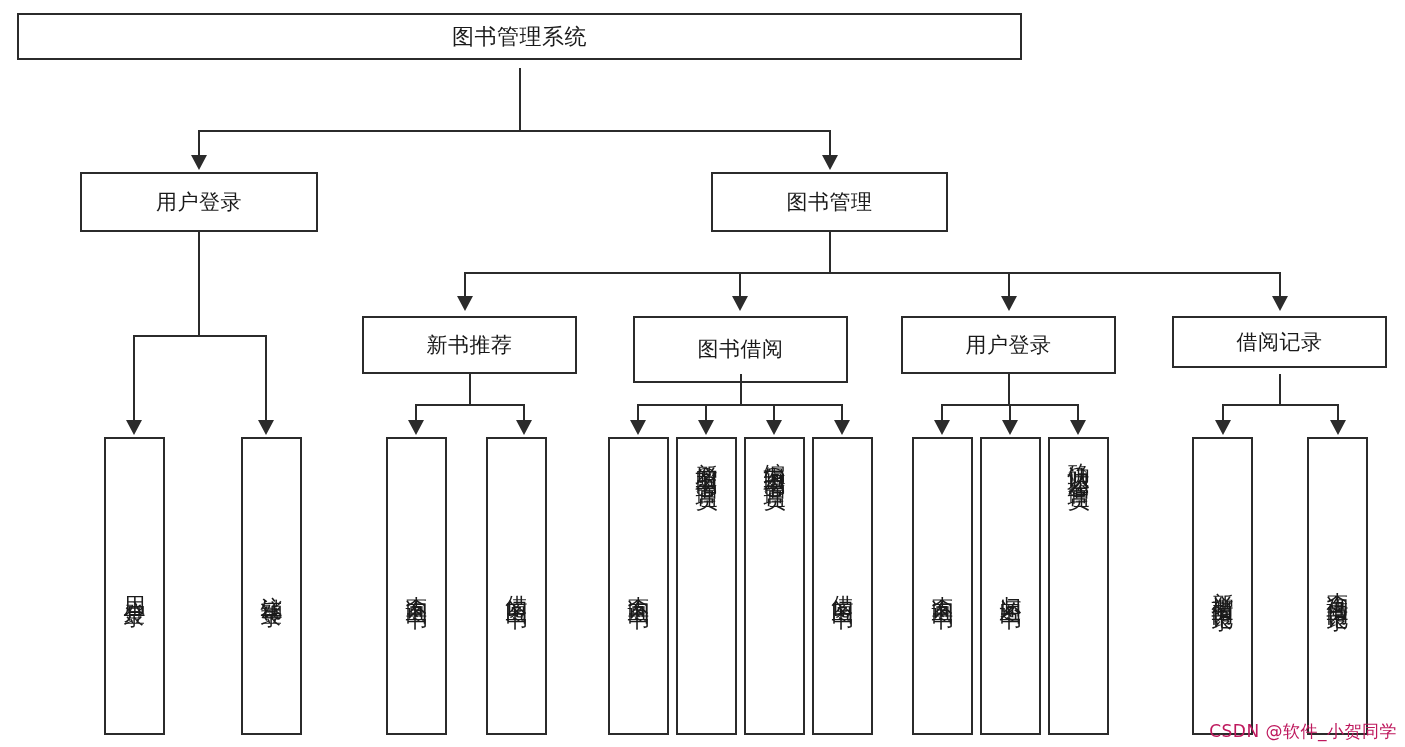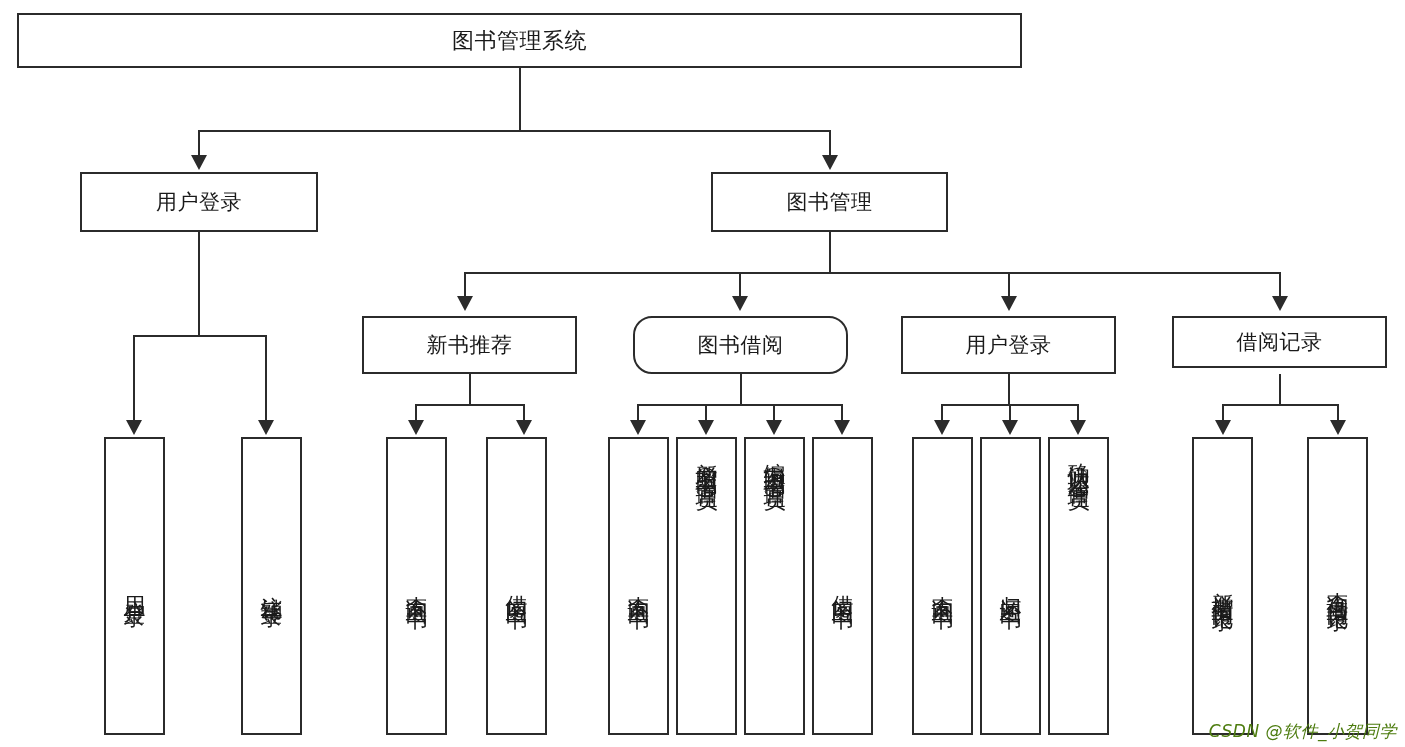--- a/index.html
+++ b/index.html
@@ -73,33 +73,32 @@
     border-left:8px solid transparent;
     border-right:8px solid transparent;
     border-top:15px solid #2b2b2b;
   }
   
   #watermark{
     position:absolute;
     right:8px;
     bottom:4px;
     font-size:17px;
-    color:#4d7c0f;
+    color:#be185d;
     letter-spacing:0.5px;
     white-space:nowrap;
     user-select:none;
-    font-style:italic;
   }
 </style>
 </head>
 <body>
 
 <div id="canvas">
 
-  <div class="node horiz root" style="left:17px;top:13px;width:1005px;height:55px;">
+  <div class="node horiz root" style="left:17px;top:13px;width:1005px;height:47px;">
     <span class="label">图书管理系统</span>
   </div>
 
   <div class="vline" style="left:519px;top:68px;height:62px;"></div>
 
   <div class="hline" style="left:198px;top:130px;width:633px;"></div>
 
   <div class="vline" style="left:198px;top:130px;height:27px;"></div>
   <div class="arrow" style="left:191px;top:155px;"></div>
 
@@ -129,21 +128,21 @@
   <div class="arrow" style="left:732px;top:296px;"></div>
   <div class="vline" style="left:1008px;top:272px;height:26px;"></div>
   <div class="arrow" style="left:1001px;top:296px;"></div>
   <div class="vline" style="left:1279px;top:272px;height:26px;"></div>
   <div class="arrow" style="left:1272px;top:296px;"></div>
 
   <div class="node horiz" style="left:362px;top:316px;width:215px;height:58px;">
     <span class="label">新书推荐</span>
   </div>
 
-  <div class="node horiz" style="left:633px;top:316px;width:215px;height:58px;border-radius:19px;">
+  <div class="node horiz" style="left:633px;top:316px;width:215px;height:67px;">
     <span class="label">图书借阅</span>
   </div>
 
   <div class="node horiz" style="left:901px;top:316px;width:215px;height:58px;">
     <span class="label">用户登录</span>
   </div>
 
   <div class="node horiz" style="left:1172px;top:316px;width:215px;height:52px;">
     <span class="label">借阅记录</span>
   </div>

